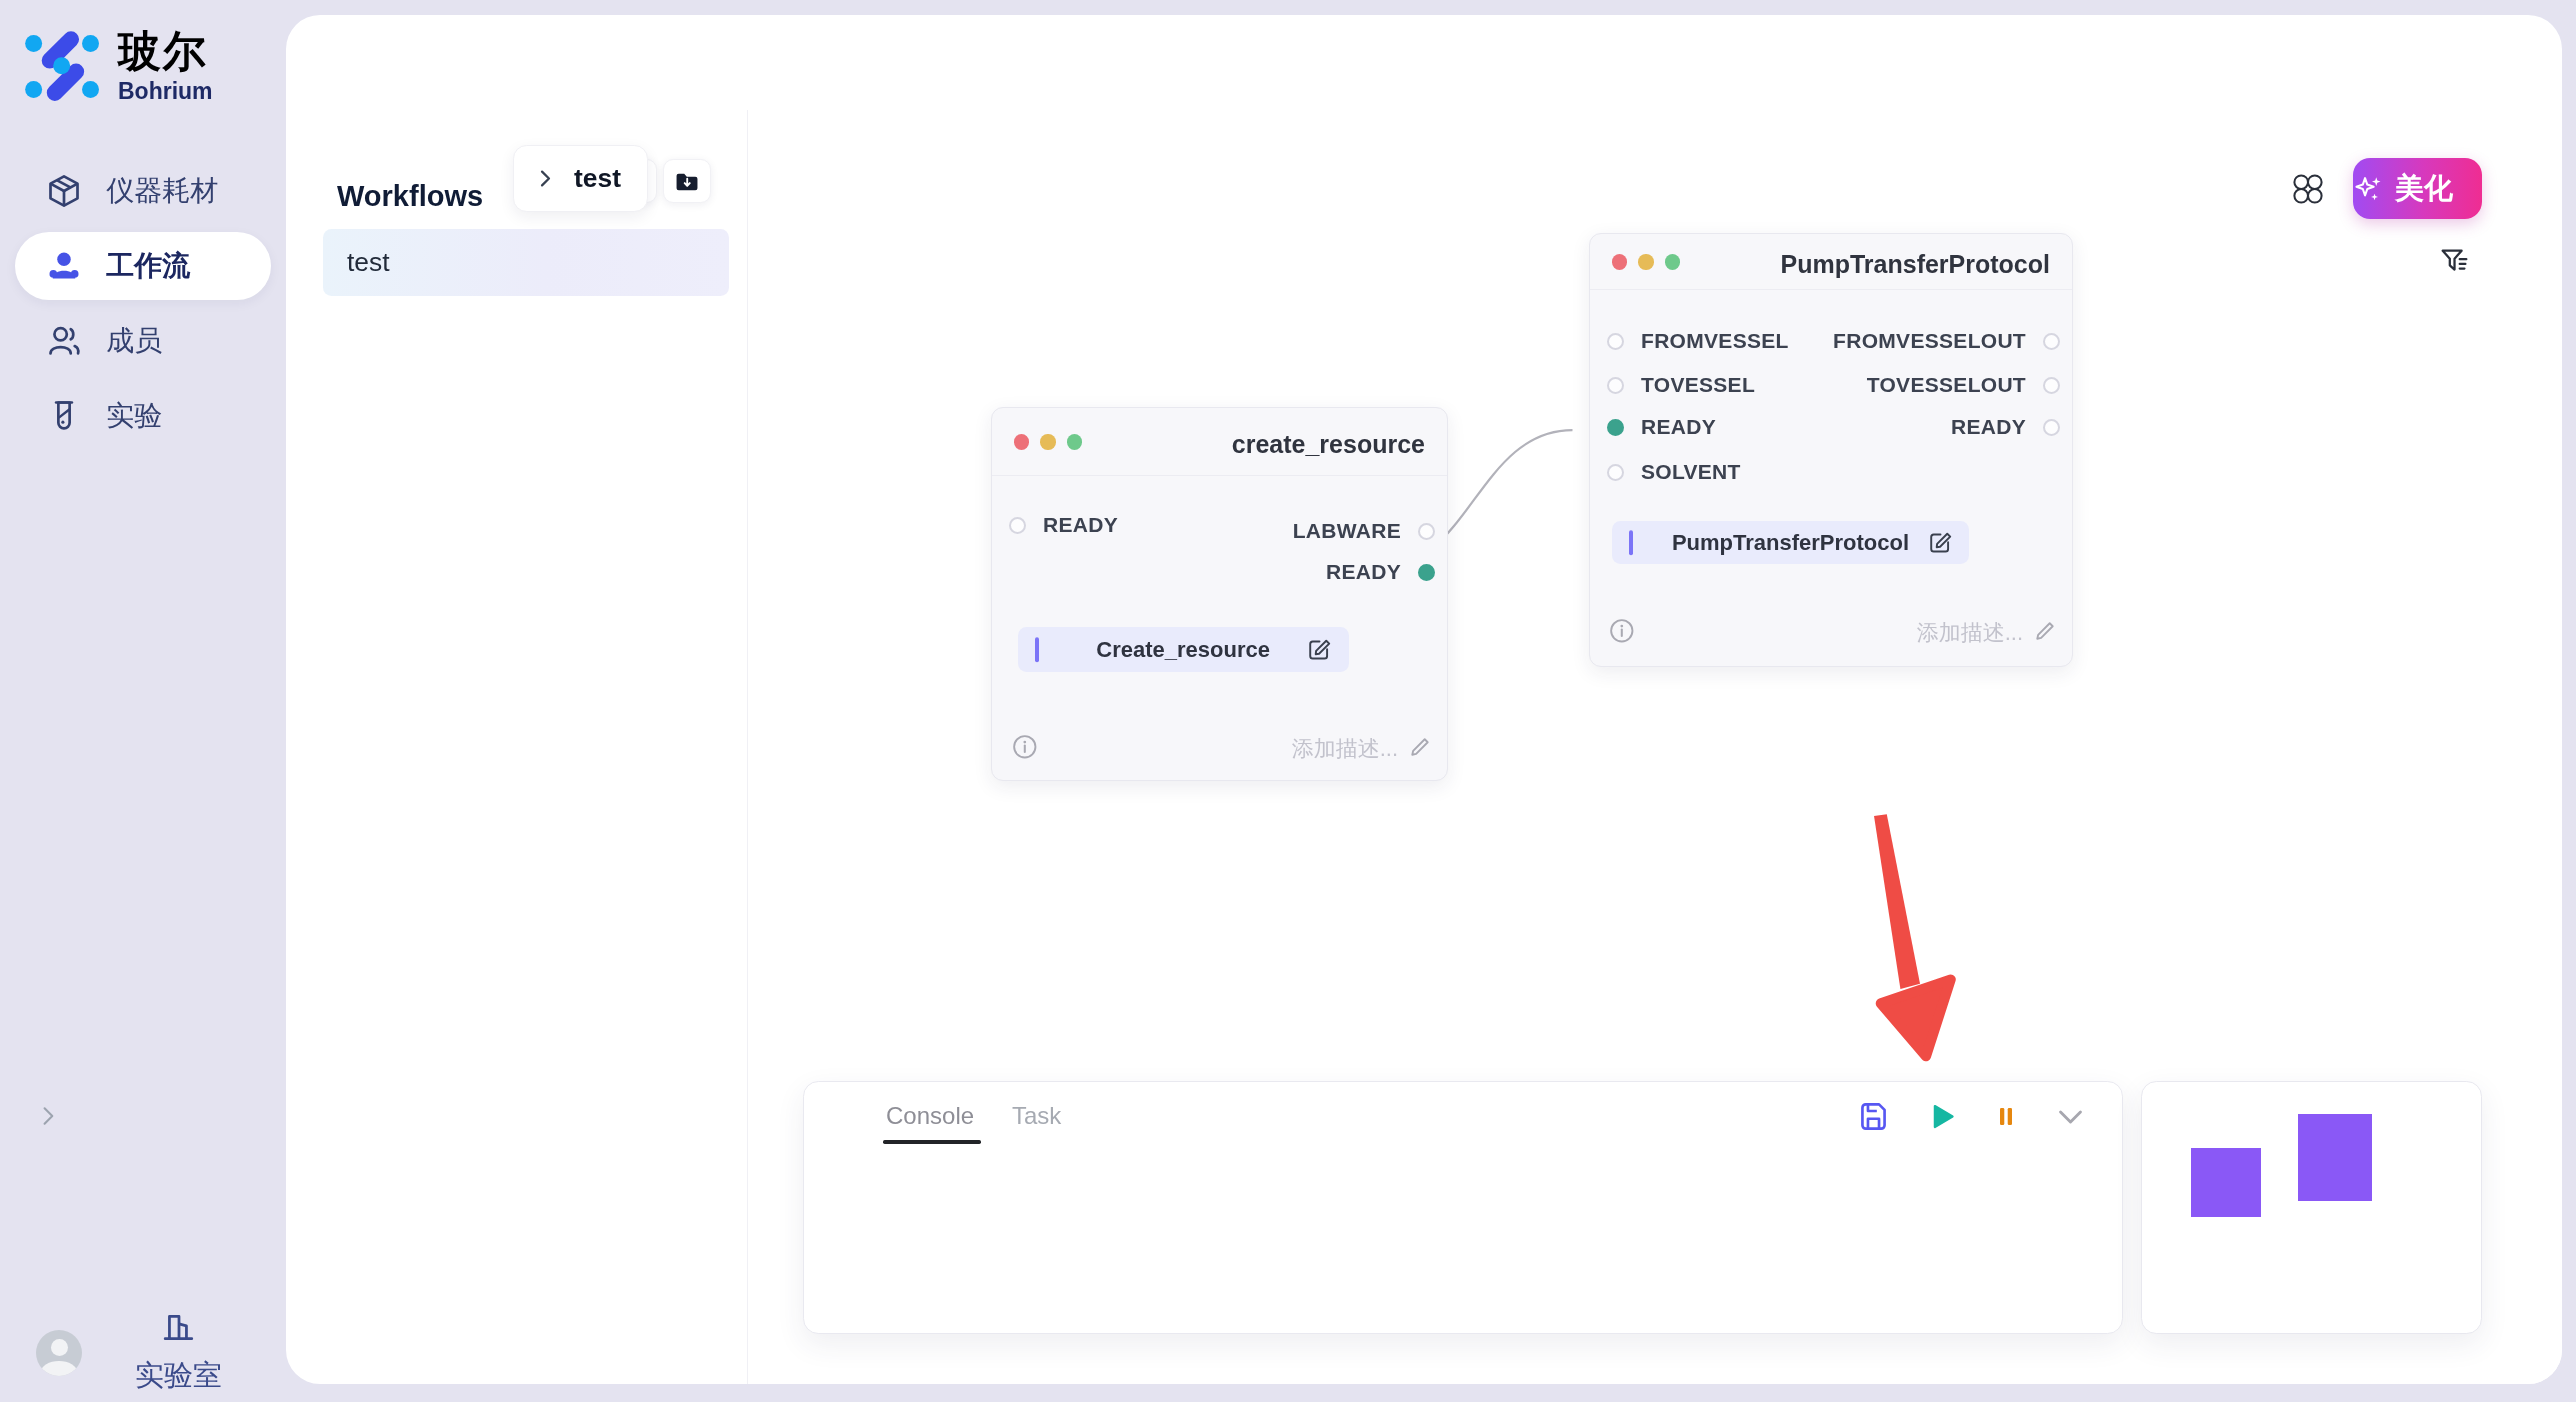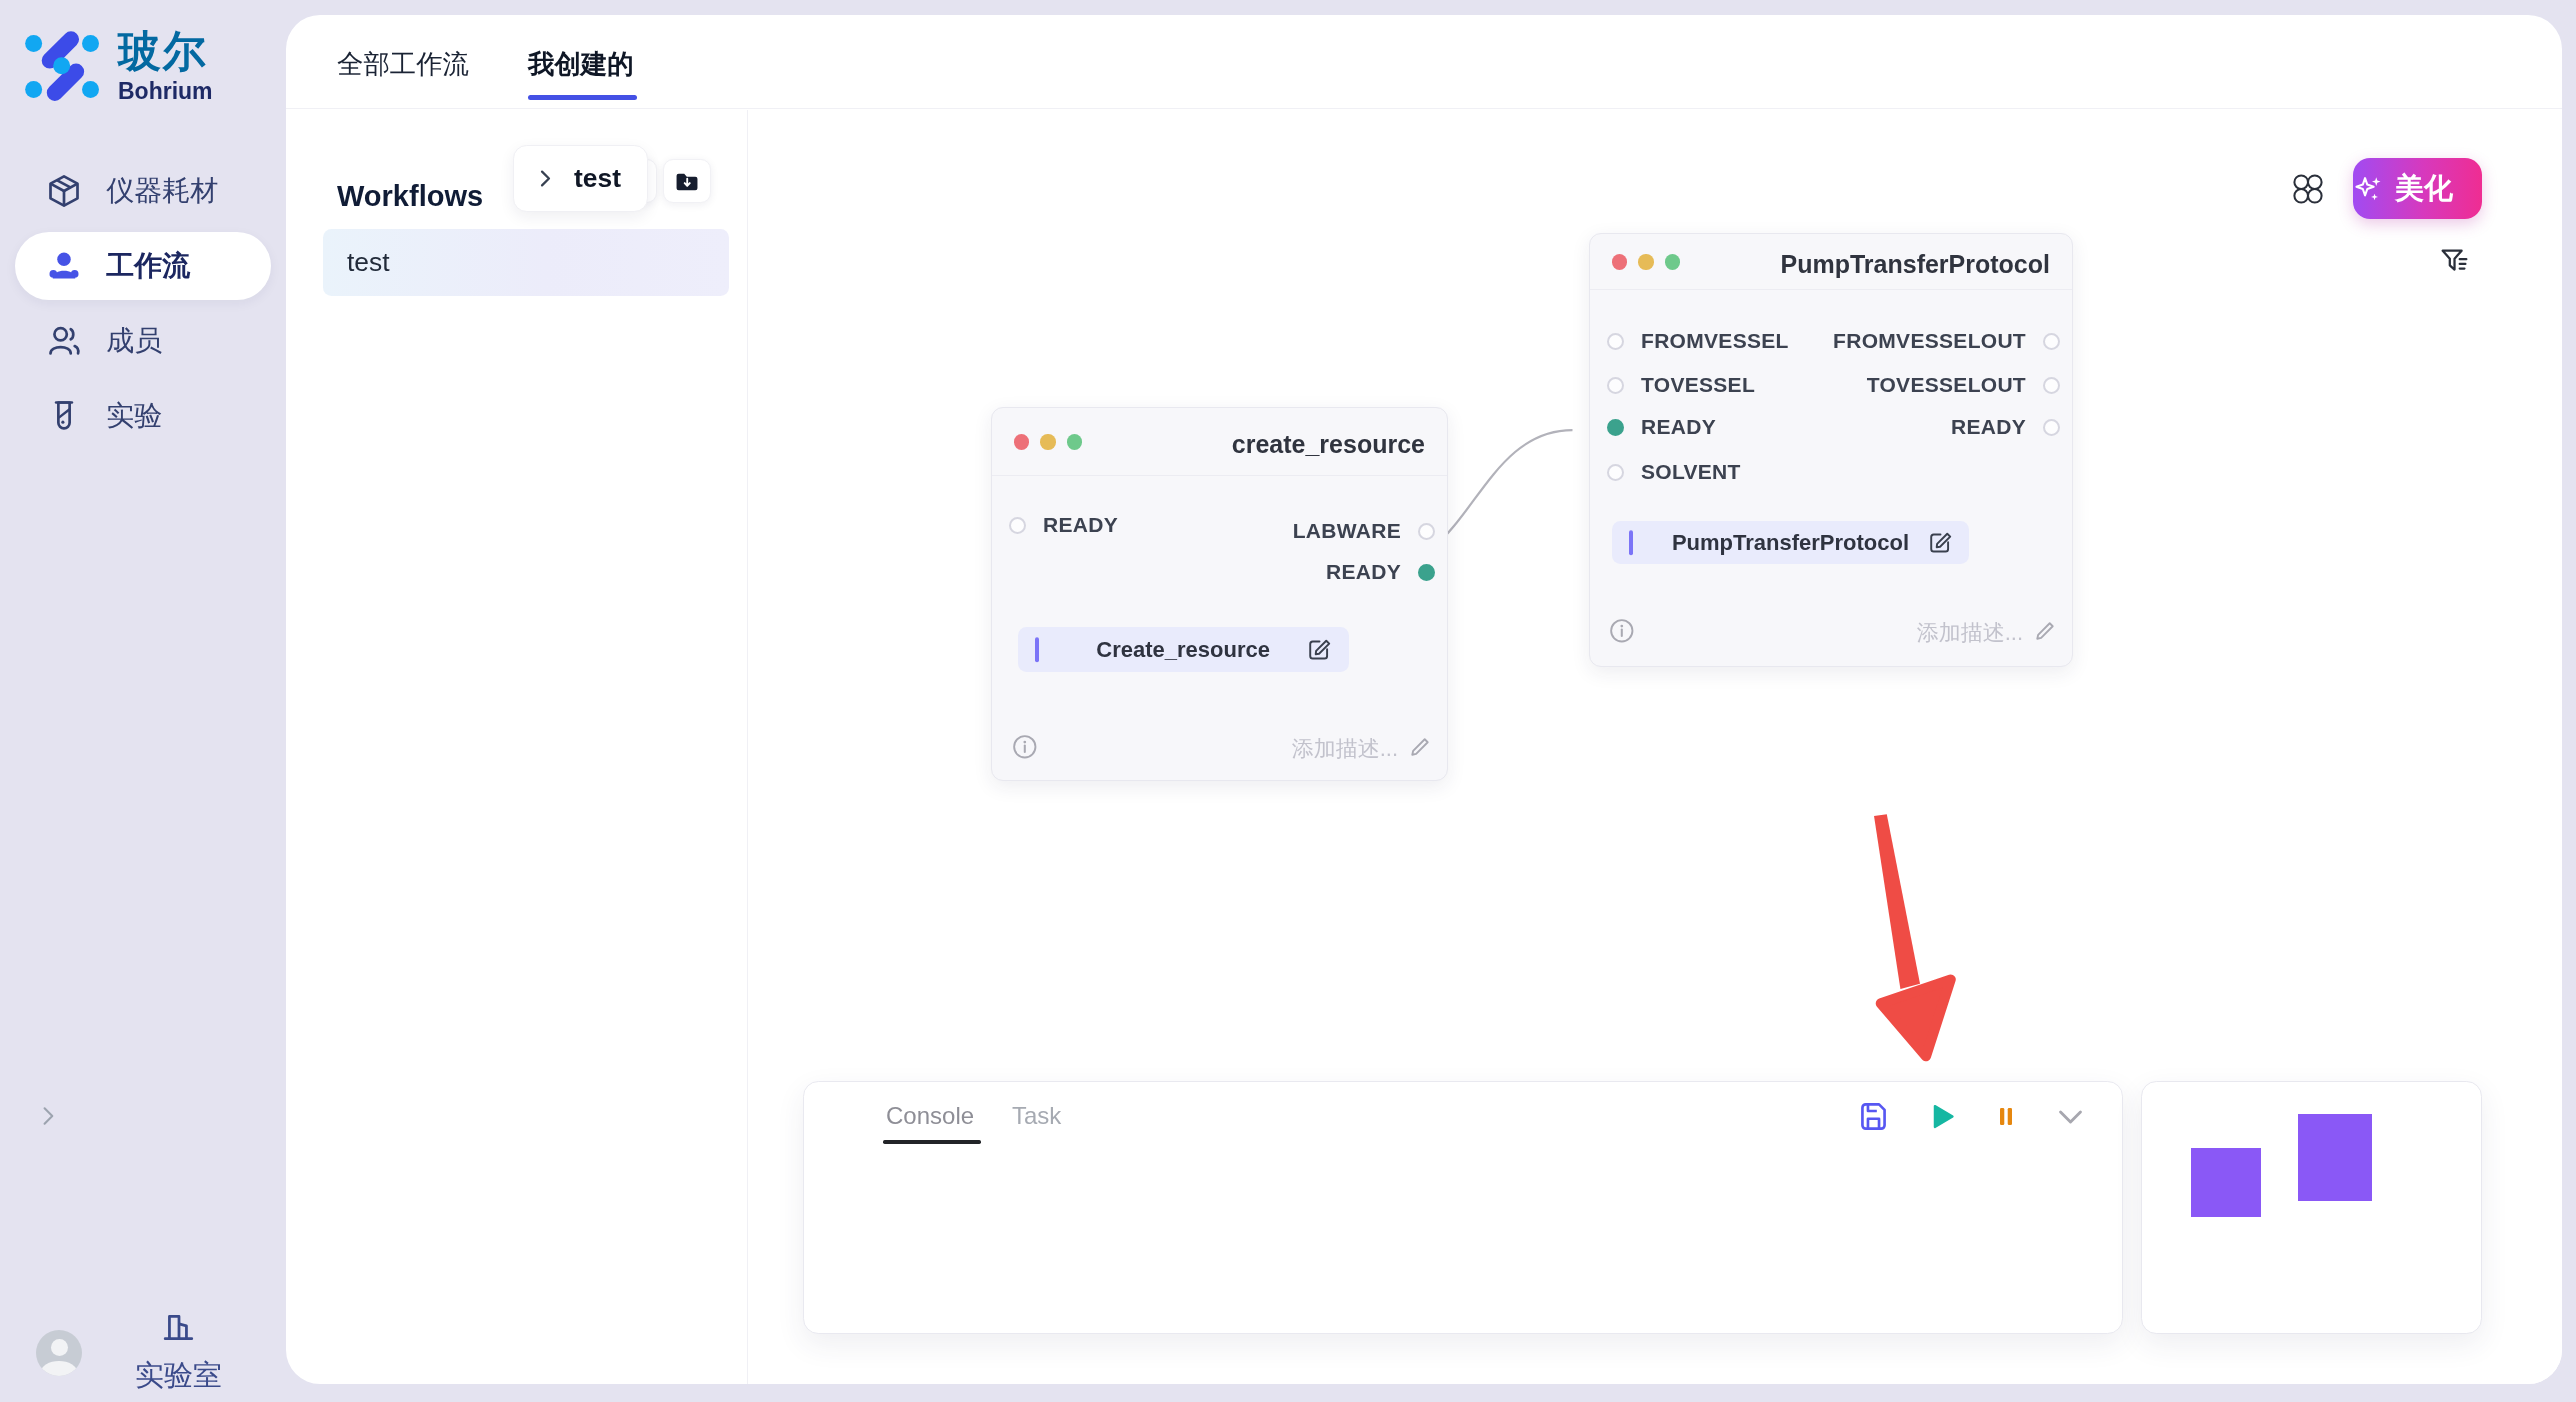--- a/index.html
+++ b/index.html
@@ -4,21 +4,21 @@
 <style>
   * { margin:0; padding:0; box-sizing:border-box; }
   html,body { width:2576px; height:1402px; }
   body { background:#E4E3F0; font-family:"Liberation Sans","DejaVu Sans",sans-serif; color:#2F3B70; overflow:hidden; }
   #app { position:relative; width:2576px; height:1402px; }
 
   
   .sidebar { position:absolute; left:0; top:0; width:286px; height:1402px; background:#E4E3F0; z-index:5; }
   .logo { position:absolute; left:24px; top:30px; display:flex; align-items:flex-start; }
   .logo-text { margin-left:17px; }
-  .logo-zh { font-size:43px; font-weight:700; color:#0369a1; line-height:1.0; letter-spacing:1.7px; }
+  .logo-zh { font-size:43px; font-weight:700; color:#000000; line-height:1.0; letter-spacing:1.7px; }
   .logo-en { font-size:23px; font-weight:700; color:#1E2A66; margin-top:5.1px; }
   .nav { position:absolute; left:0; top:136px; width:286px; }
   .nav-item { position:absolute; left:15.3px; width:256px; height:68px; display:flex; align-items:center; gap:24px; padding-left:31px; border-radius:34px; cursor:pointer; }
   .nav-item .nav-label { font-size:28px; color:#33406F; }
   .nav-item.active { background:#FFFFFF; box-shadow:0 3.4px 12px rgba(40,40,90,0.06); }
   .nav-item.active .nav-label { font-weight:700; color:#1C2760; }
   .nav-icon { width:36px; height:36px; flex:0 0 36px; }
   .sidebar-footer { position:absolute; left:36px; top:1310px; display:flex; align-items:center; }
   .avatar { width:46px; height:46px; border-radius:50%; background:#C7CCD4; position:relative; overflow:hidden; }
   .avatar .head { position:absolute; left:14.5px; top:9.4px; width:17px; height:17px; border-radius:50%; background:#F2F3F5; }
@@ -171,25 +171,20 @@
           <path d="M7 27 V6 H16 V27" fill="none" stroke="#3A4A8A" stroke-width="2.6" stroke-linejoin="round"></path>
           <path d="M16 13 L23 15 V27" fill="none" stroke="#3A4A8A" stroke-width="2.6" stroke-linejoin="round"></path>
           <path d="M3 27 H28" stroke="#3A4A8A" stroke-width="2.6" stroke-linecap="round"></path>
         </svg>
         <span class="lab-label">实验室</span>
       </div>
     </div>
   </div>
 
   <div class="main">
-    <div class="tabs-row">
-      <div class="tab tab-all">全部工作流</div>
-      <div class="tab tab-mine">我创建的</div>
-      <div class="tab-underline"></div>
-    </div>
 
     <div class="list-panel">
       <div class="list-title">Workflows</div>
       <div class="icon-btn btn-add">
         <svg width="24" height="24" viewBox="0 0 28 28">
           <path d="M14 4 V24 M4 14 H24" stroke="#1F2937" stroke-width="2.4" stroke-linecap="round"></path>
         </svg>
       </div>
       <div class="icon-btn btn-import">
         <svg width="25.6" height="25.6" viewBox="0 0 30 30">

